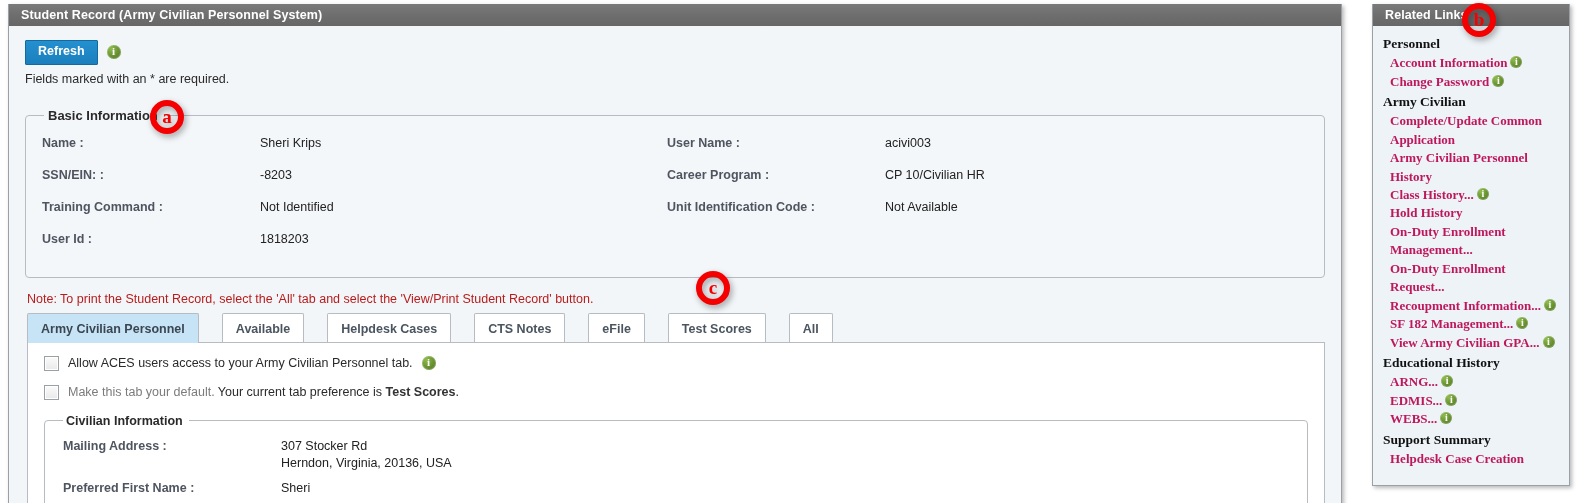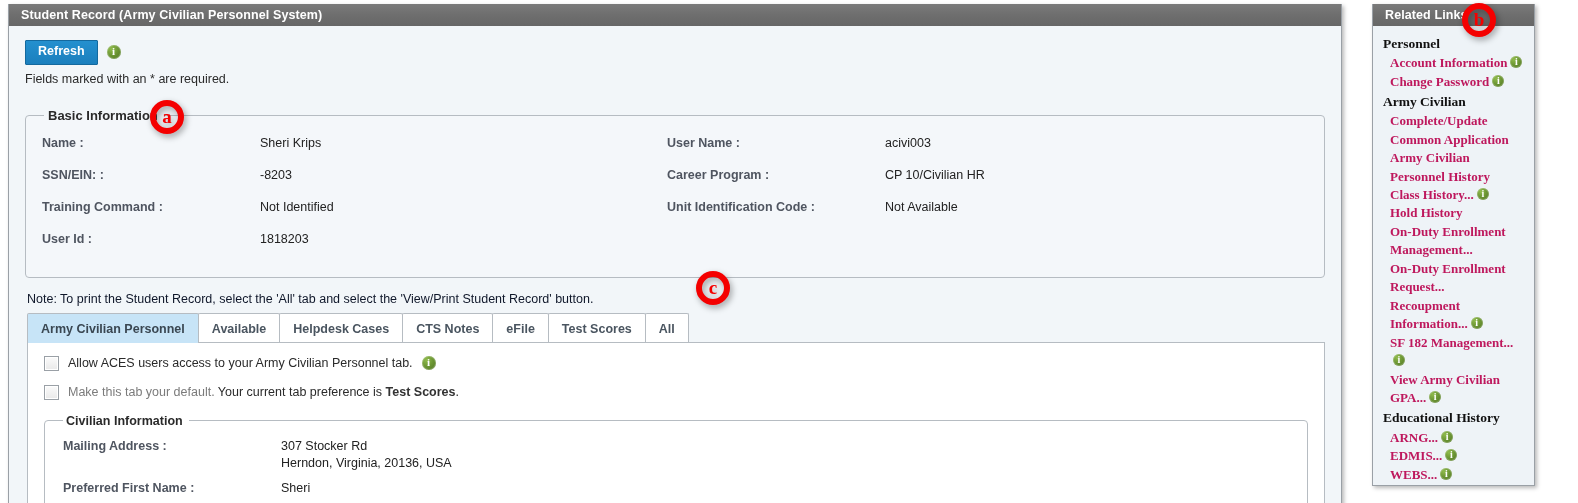--- a/index.html
+++ b/index.html
@@ -137,27 +137,28 @@
   .field-value {
     color: #222222;
     font-size: 12.5px;
     line-height: 1.38;
     white-space: pre-line;
   }
 
   
   .print-note {
     font-size: 12.5px;
-    color: #0f172a;
+    color: #b91c1c;
     margin: 14px 0 7px 2px;
   }
   .tabs-row {
     display: flex;
     position: relative;
     margin-left: 2px;
+    gap: 24px;
   }
   .tab {
     border: 1px solid #b6bcc2;
     border-bottom: none;
     background: #ffffff;
     color: #4a5560;
     font-size: 12.5px;
     font-weight: bold;
     padding: 8px 13px 7px 13px;
     margin-right: -1px;
@@ -216,21 +217,21 @@
     font-weight: bold;
     color: #2a2a2a;
     padding: 0 6px 0 3px;
   }
 
   
   #links-panel {
     position: absolute;
     left: 1372px;
     top: 4px;
-    width: 163px;
+    width: 198px;
     height: 482px;
     background: #eef3f7;
     border: 1px solid #9aa0a6;
     border-top: none;
     box-sizing: border-box;
     box-shadow: 2px 2px 4px rgba(0,0,0,0.28);
     overflow: hidden;
   }
   .links-body {
     padding: 7px 8px 8px 10px;

